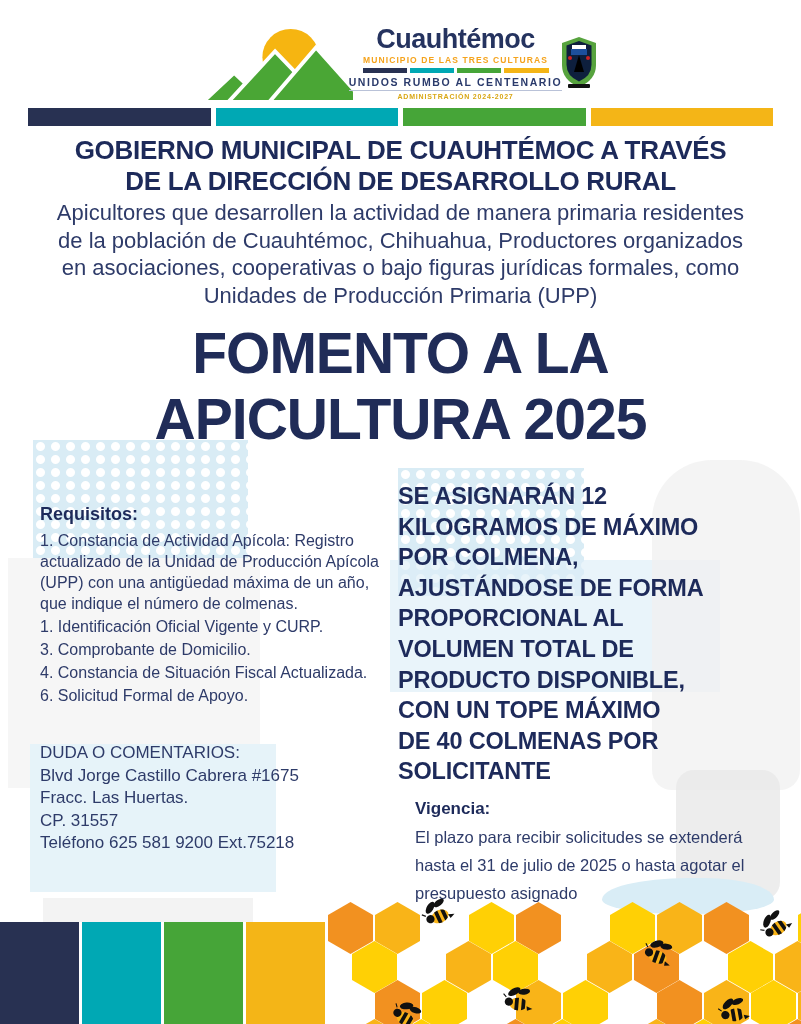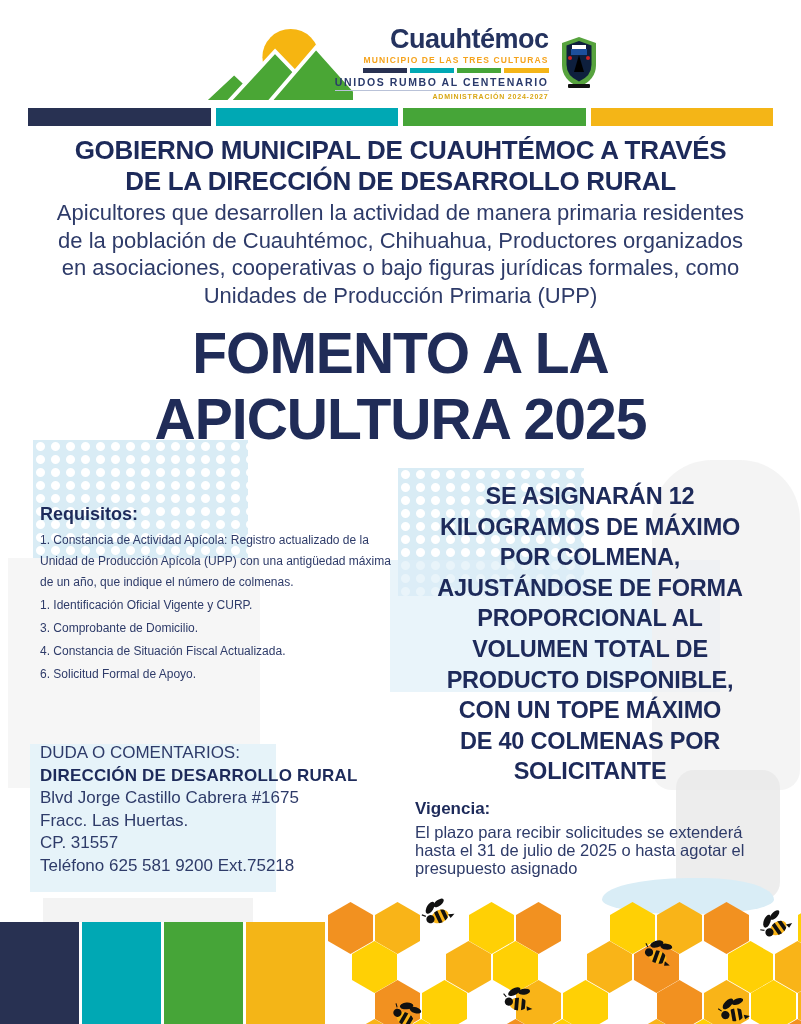--- a/index.html
+++ b/index.html
@@ -13,51 +13,51 @@
     background-color:var(--light-blue,#d9ecf5);
     background-image:radial-gradient(circle,#ffffff 4px,transparent 5px);
     background-size:15px 13px;
   }
   .deco-silhouette{background:#f0f0f0;border-radius:60px 60px 20px 20px;opacity:.75;}
   .deco-leg{background:#e9e9e9;border-radius:18px;opacity:.8;}
   .deco-boot{background:#d9edf6;border-radius:50% 40% 45% 45%/60% 60% 40% 40%;}
   .deco-soft{opacity:.65;}
   
   .logo-row{position:absolute;top:24px;left:0;right:0;display:flex;justify-content:center;align-items:center;gap:10px;z-index:2;}
-  .logo-text{display:flex;flex-direction:column;align-items:flex-end;width:186px;}
+  .logo-text{display:flex;flex-direction:column;align-items:center;width:186px;}
   .logo-name{font-size:27px;font-weight:800;color:#25335f;letter-spacing:-.5px;line-height:27px;}
   .logo-subtitle{font-size:8.5px;font-weight:700;color:#f5a31c;letter-spacing:1.1px;margin-top:2px;white-space:nowrap;}
   .logo-bars{display:flex;gap:3px;width:100%;margin:3px 0 3px 0;}
   .logo-bars span{height:5px;flex:1;}
   .logo-motto{font-size:10.5px;font-weight:700;color:#2a3a6b;letter-spacing:1.6px;white-space:nowrap;padding-bottom:2px;border-bottom:1px solid #b9c2d8;}
   .logo-admin{font-size:7px;font-weight:700;color:#d9a715;letter-spacing:.8px;margin-top:2px;}
   
   .stripe{position:absolute;top:108px;left:28px;width:745px;height:18px;display:flex;gap:5px;z-index:2;}
   .stripe span{flex:1;}
   
   .gov-heading{position:absolute;top:135px;left:0;right:0;text-align:center;z-index:2;
     font-size:26px;font-weight:800;line-height:31px;color:var(--head-navy,#1d2a5a);letter-spacing:-.3px;}
   .intro{position:absolute;top:199px;left:20px;right:20px;text-align:center;z-index:2;
     font-size:22px;line-height:27.5px;color:var(--text-navy,#2e3b69);}
   .big-title{position:absolute;top:320px;left:0;right:0;text-align:center;z-index:2;
     font-size:57px;font-weight:900;line-height:66px;color:#202c58;letter-spacing:-1px;}
   
   .col-left{position:absolute;left:40px;top:504px;width:352px;z-index:2;}
   .req-heading{font-size:18px;font-weight:800;color:var(--head-navy,#1d2a5a);margin-bottom:5px;}
-  .req-item{font-size:12px;line-height:21px;color:var(--text-navy,#2e3b69);margin-bottom:2px;}
+  .req-item{font-size:16px;line-height:21px;color:var(--text-navy,#2e3b69);margin-bottom:2px;}
   .contact{position:absolute;left:40px;top:742px;width:330px;z-index:2;font-size:17px;line-height:22.5px;}
   .contact-heading{color:var(--text-navy,#2e3b69);}
   .contact-dept{font-weight:800;color:var(--head-navy,#1d2a5a);letter-spacing:.2px;}
   .contact-line{color:var(--text-navy,#2e3b69);}
   
-  .col-right{position:absolute;left:398px;top:481px;width:384px;text-align:center;z-index:2;}
+  .col-right{position:absolute;left:398px;top:481px;width:384px;z-index:2;}
   .asig-line{font-size:23.5px;font-weight:800;line-height:30.6px;color:var(--head-navy,#1d2a5a);letter-spacing:-.2px;}
   .vigencia{position:absolute;left:415px;top:799px;width:335px;text-align:left;z-index:2;}
   .vig-heading{font-size:17px;font-weight:800;color:var(--head-navy,#1d2a5a);margin-bottom:4px;}
-  .vig-text{font-size:16.5px;line-height:18px;color:var(--text-navy,#2e3b69);}
+  .vig-text{font-size:16.5px;line-height:28px;color:var(--text-navy,#2e3b69);}
   
   .bottom-blocks{position:absolute;left:0;top:922px;height:102px;display:flex;gap:3px;z-index:2;}
   .bottom-blocks span{width:79px;height:102px;display:block;}
   .honeycomb{position:absolute;left:328px;top:902px;width:473px;height:122px;overflow:hidden;z-index:1;}
   .hex-row{display:flex;gap:2px;margin-top:-13px;}
   .hex-row:first-child{margin-top:0;}
   .hex-row.offset{transform:translateX(24px);}
   .hex{width:45px;height:52px;flex:0 0 45px;
     clip-path:polygon(50% 0%,100% 25%,100% 75%,50% 100%,0% 75%,0% 25%);}
   .bee{position:absolute;width:36px;height:32px;z-index:3;}
@@ -138,21 +138,20 @@
         <div class="req-item">1. Constancia de Actividad Apícola: Registro actualizado de la Unidad de Producción Apícola (UPP) con una antigüedad máxima de un año, que indique el número de colmenas.</div>
         <div class="req-item">1. Identificación Oficial Vigente y CURP.</div>
         <div class="req-item">3. Comprobante de Domicilio.</div>
         <div class="req-item">4. Constancia de Situación Fiscal Actualizada.</div>
         <div class="req-item">6. Solicitud Formal de Apoyo.</div>
       </div>
   </div>
 
   <div class="contact">
     <div class="contact-heading">DUDA O COMENTARIOS:</div>
-    <div class="contact-dept">DIRECCIÓN DE DESARROLLO RURAL</div>
     <div>
         <div class="contact-line">Blvd Jorge Castillo Cabrera #1675</div>
         <div class="contact-line">Fracc. Las Huertas.</div>
         <div class="contact-line">CP. 31557</div>
         <div class="contact-line">Teléfono 625 581 9200 Ext.75218</div>
       </div>
   </div>
 
   <div class="col-right">
       <div class="asig-line">SE ASIGNARÁN 12</div>

